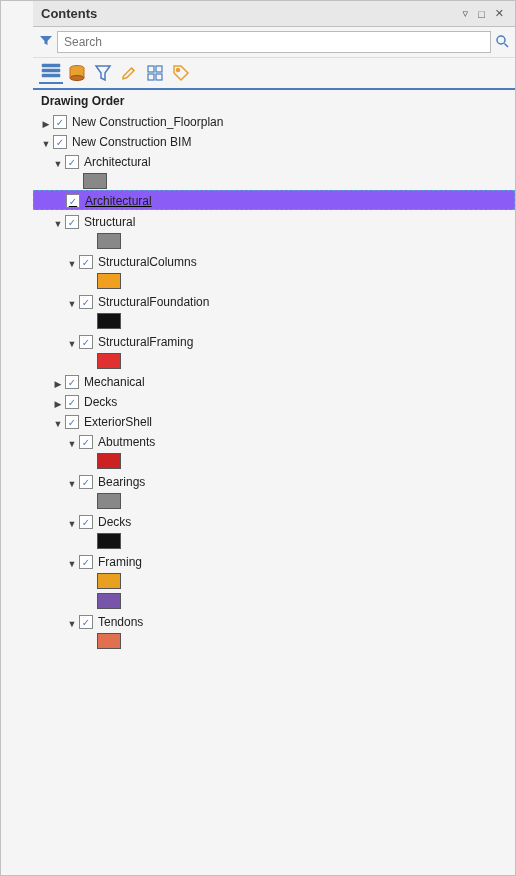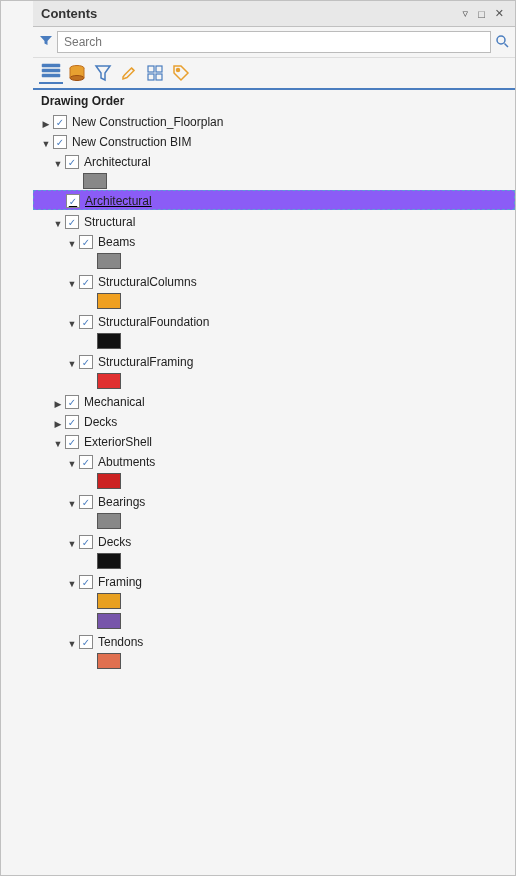--- a/index.html
+++ b/index.html
@@ -278,26 +278,20 @@
       <span class="item-label">Architectural</span>
     </div>
 
     <div class="tree-item">
       <span class="indent" style="width:18px"></span>
       <span class="arrow expanded"></span>
       <span class="checkbox checked"></span>
       <span class="item-label">Structural</span>
     </div>
 
-    <div class="tree-item">
-      <span class="indent" style="width:32px"></span>
-      <span class="arrow expanded"></span>
-      <span class="checkbox checked"></span>
-      <span class="item-label">Beams</span>
-    </div>
 
     <div class="tree-item">
       <span class="indent" style="width:62px"></span>
       <span class="color-swatch" style="background:#888888;"></span>
     </div>
 
     <div class="tree-item">
       <span class="indent" style="width:32px"></span>
       <span class="arrow expanded"></span>
       <span class="checkbox checked"></span>

